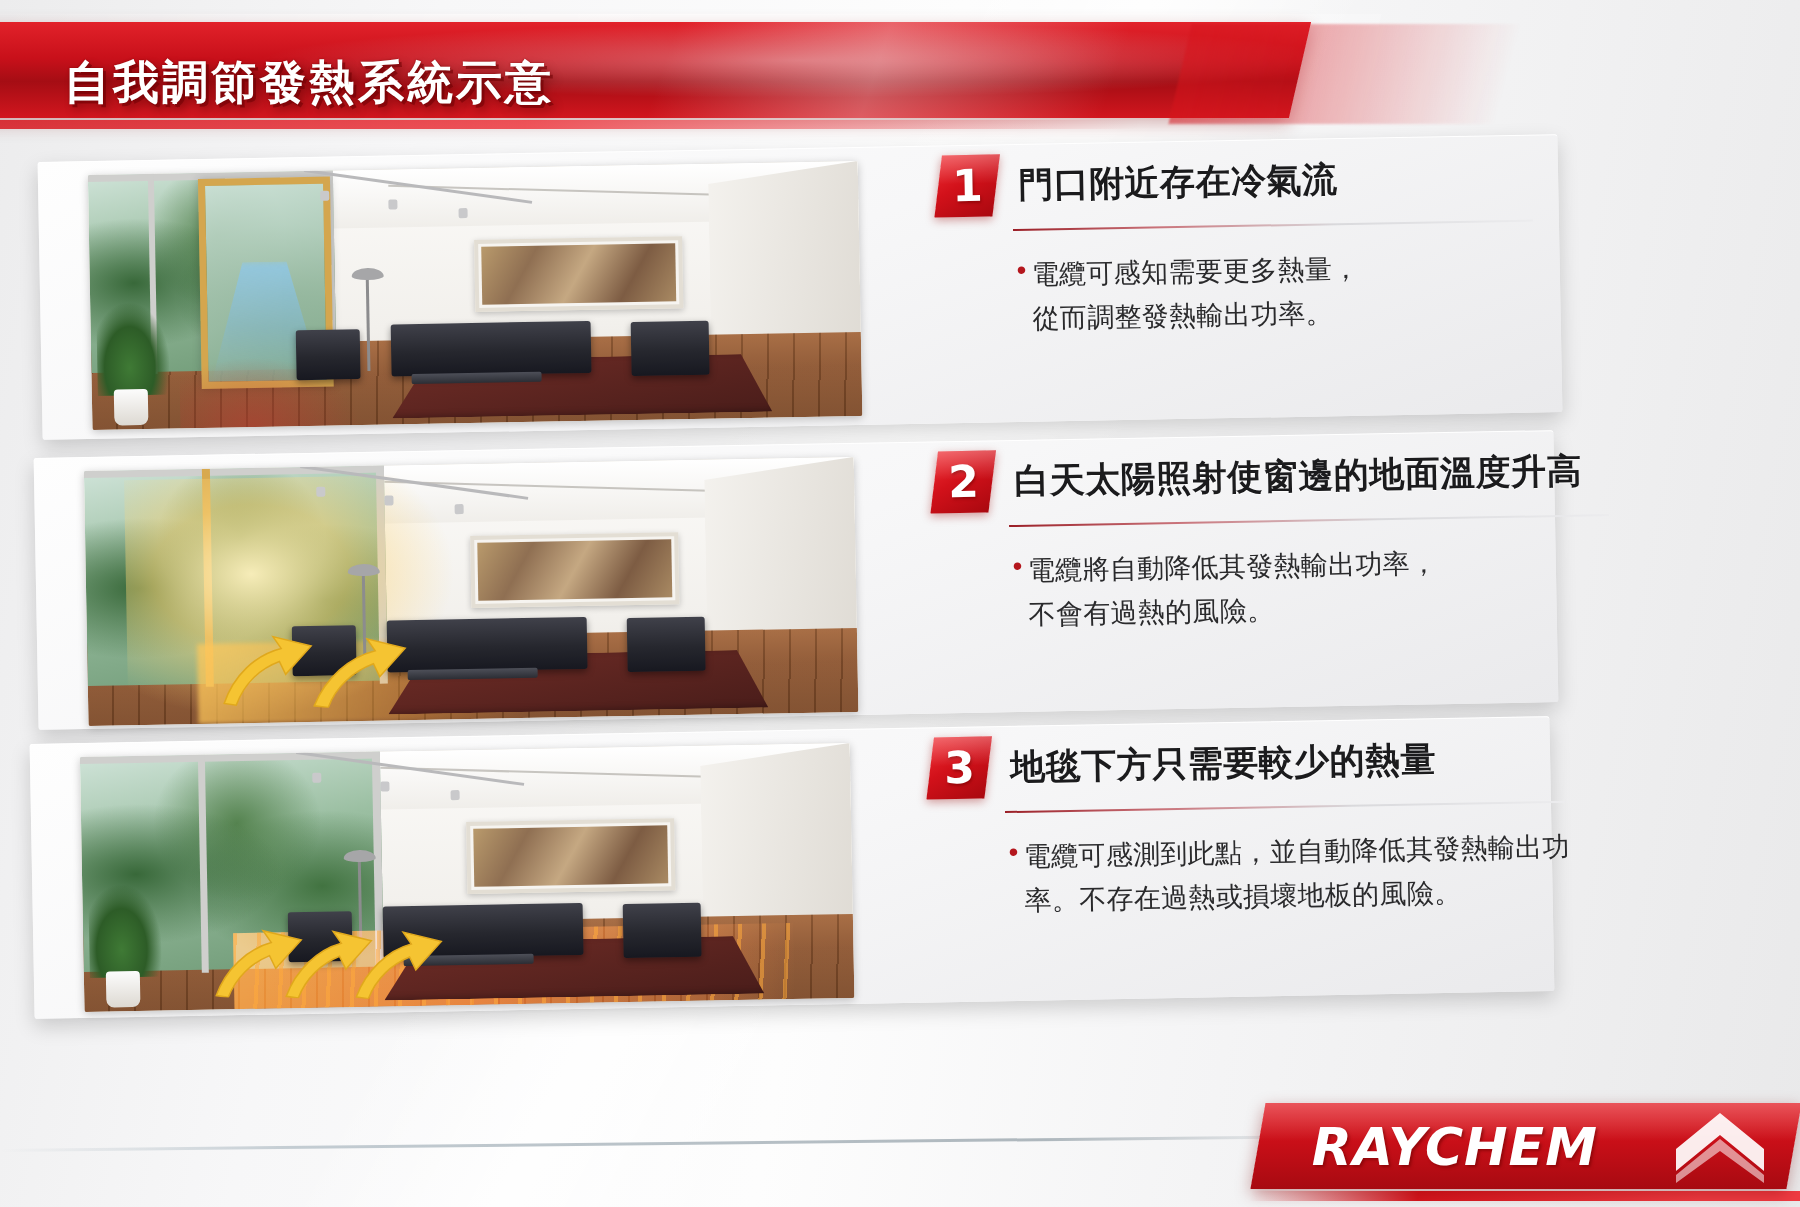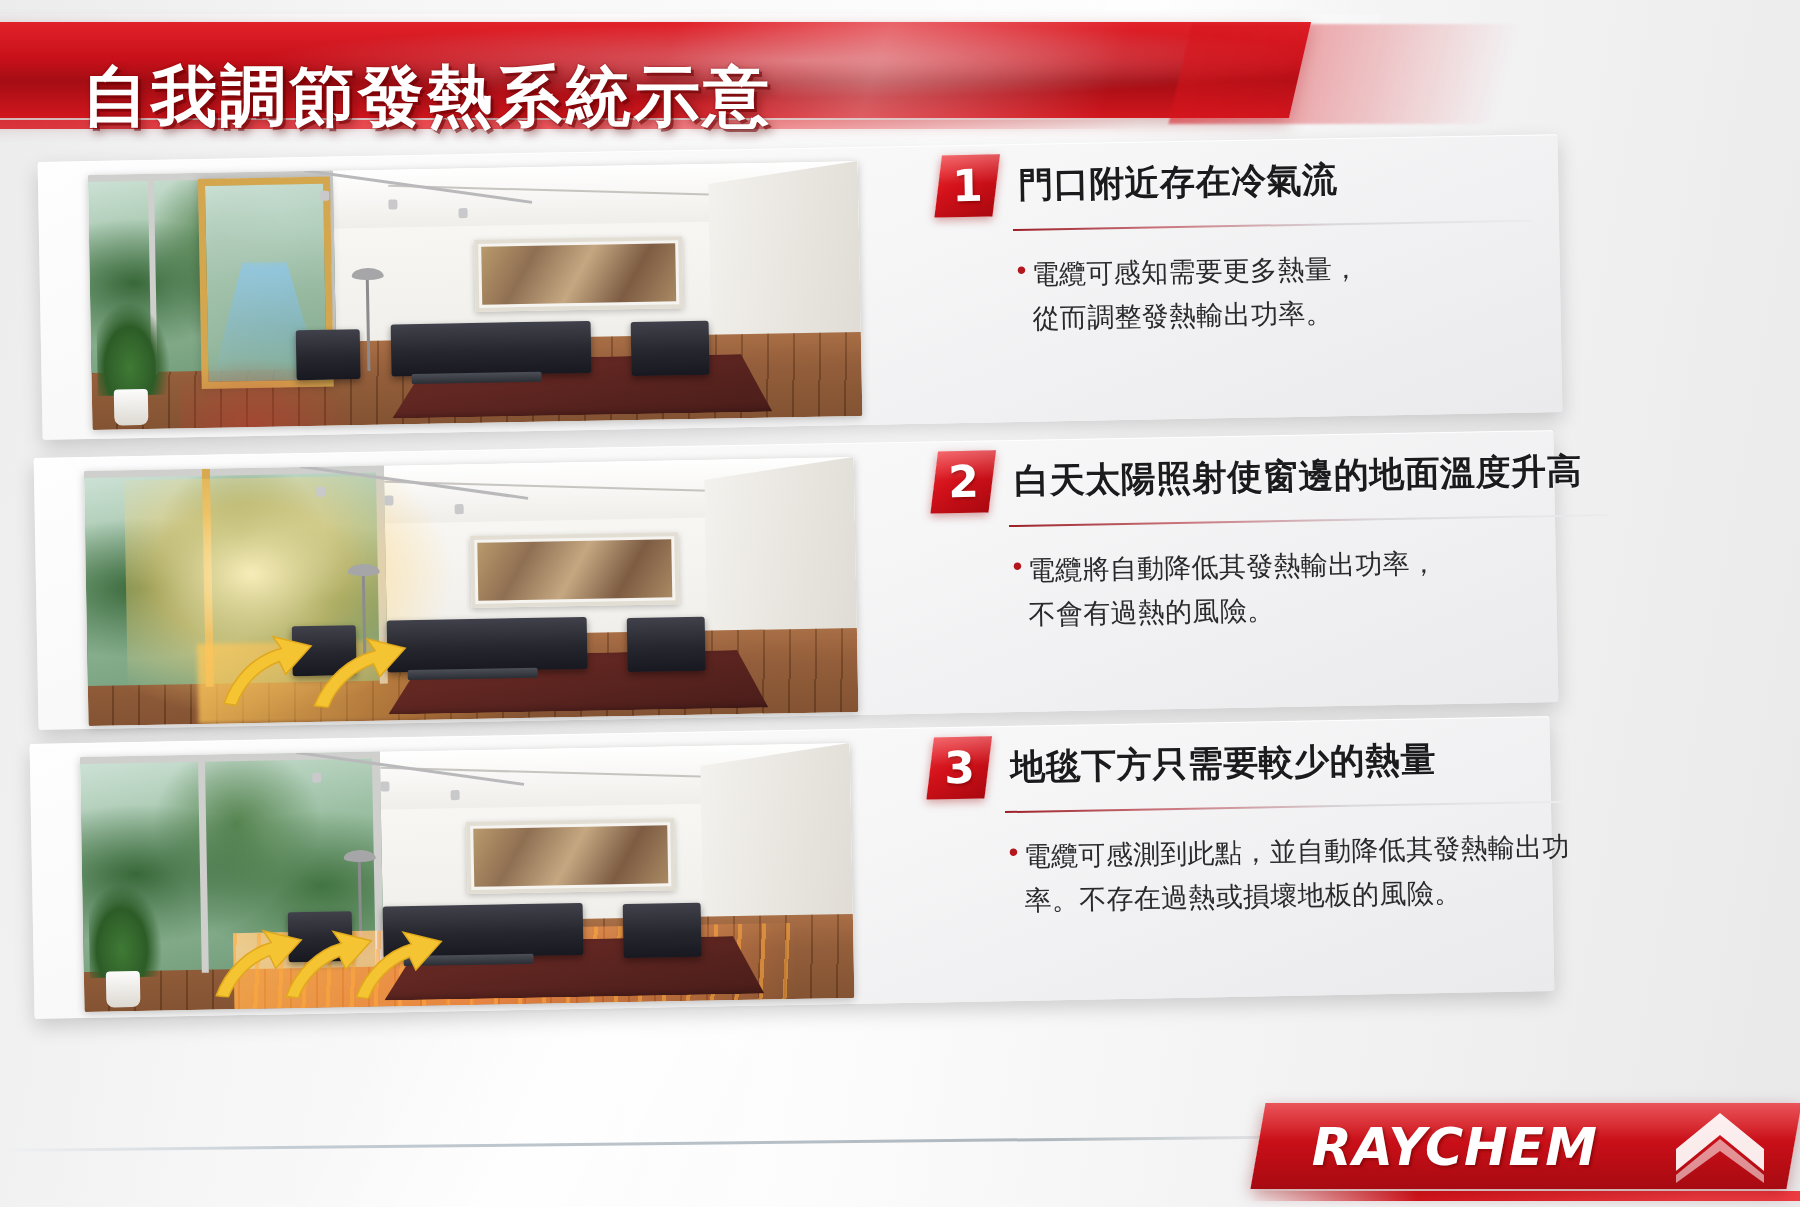--- a/index.html
+++ b/index.html
@@ -43,22 +43,22 @@
     background:linear-gradient(90deg,#d5151d 0%,#ef3b42 48%,rgba(239,59,66,0) 100%);
     opacity:.85;
   }
   .banner-tail{
     position:absolute;left:1180px;top:24px;width:420px;height:100px;
     transform:skewX(-13deg);
     background:linear-gradient(92deg,rgba(214,21,29,.55),rgba(214,21,29,0) 78%);
     filter:blur(1px);
   }
   .banner-title{
-    position:absolute;left:82px;top:52px;z-index:4;
-    font-size:66px;font-weight:bold;color:#ffffff;
+    position:absolute;left:64px;top:52px;z-index:4;
+    font-size:46px;font-weight:bold;color:#ffffff;
     letter-spacing:3px;
     text-shadow:
       0 0 2px rgba(120,0,0,.8),
       3px 3px 0 rgba(110,0,4,.55),
       5px 6px 10px rgba(80,0,0,.45);
     white-space:nowrap;
   }
 
   
   .panel{

